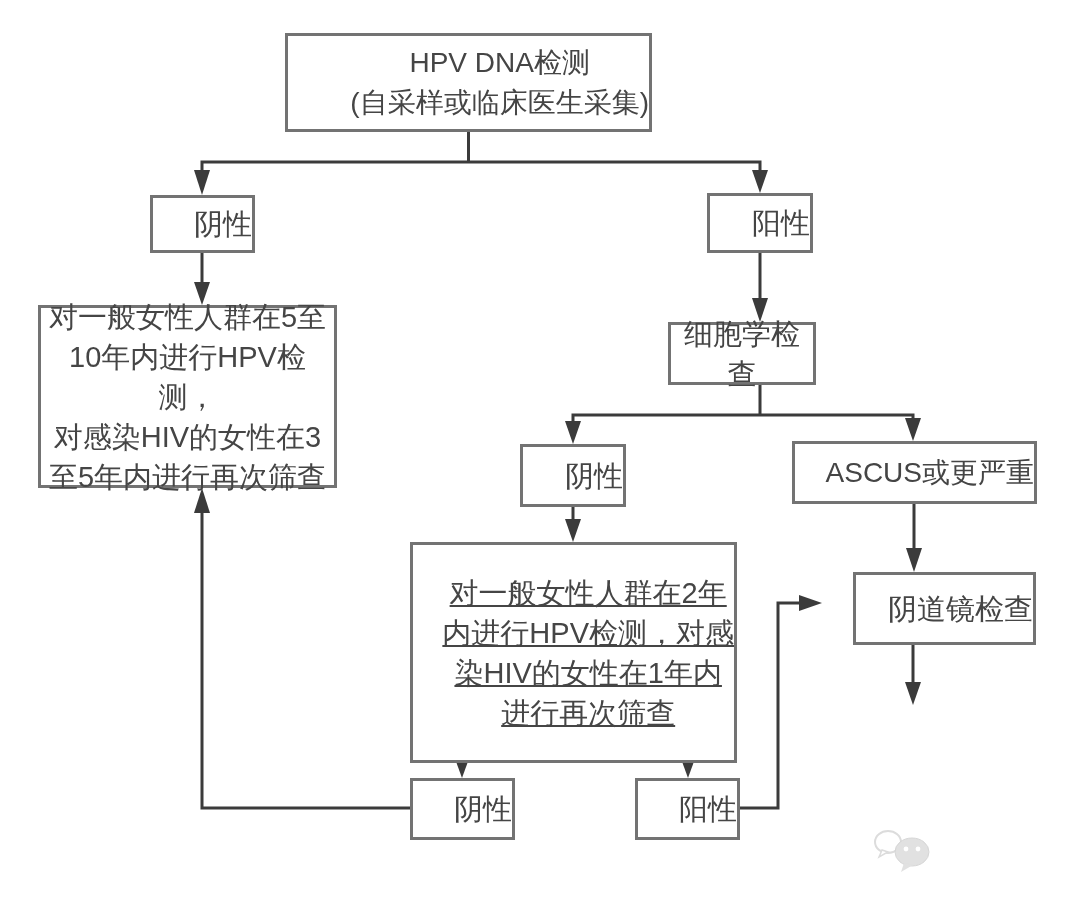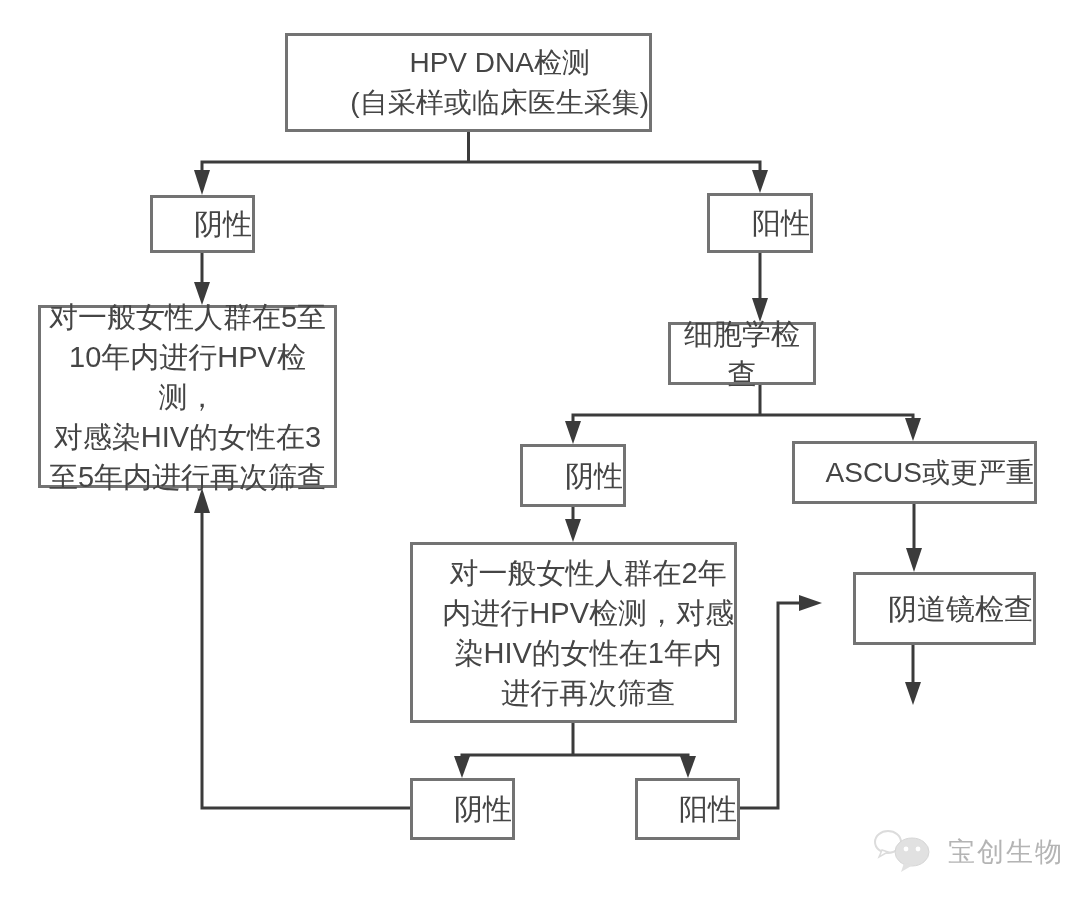--- a/index.html
+++ b/index.html
@@ -115,21 +115,21 @@
   </div>
 
   <div class="node fs29" style="left:520px; top:444px; width:106px; height:63px;">
     <span class="label">阴性</span>
   </div>
 
   <div class="node fs28" style="left:792px; top:441px; width:245px; height:63px;">
     <span class="label">ASCUS或更严重</span>
   </div>
 
-  <div class="node fs29" style="left:410px; top:542px; width:327px; height:181px;">
+  <div class="node fs29" style="left:410px; top:542px; width:327px; height:221px;text-decoration:underline;">
     <span class="label">对一般女性人群在2年
 内进行HPV检测，对感
 染HIV的女性在1年内
 进行再次筛查</span>
   </div>
 
   <div class="node fs29" style="left:410px; top:778px; width:105px; height:62px;">
     <span class="label">阴性</span>
   </div>
 
@@ -144,16 +144,15 @@
 
   <div class="watermark">
     <svg width="72" height="52" viewBox="0 0 72 52">
       <ellipse cx="16" cy="16" rx="13" ry="11" fill="#ffffff" stroke="#d6d6d6" stroke-width="2"></ellipse>
       <path d="M10,24 L7,31 L16,26 Z" fill="#ffffff" stroke="#d6d6d6" stroke-width="1.5"></path>
       <ellipse cx="40" cy="26" rx="17" ry="14" fill="#dcdcdc" stroke="#cfcfcf" stroke-width="1"></ellipse>
       <path d="M32,37 L29,46 L41,39 Z" fill="#dcdcdc"></path>
       <circle cx="34" cy="23" r="2.4" fill="#ffffff"></circle>
       <circle cx="46" cy="23" r="2.4" fill="#ffffff"></circle>
     </svg>
-    <span class="watermark-text">宝创生物</span>
   </div>
 
 </div>
 
 </body></html>

